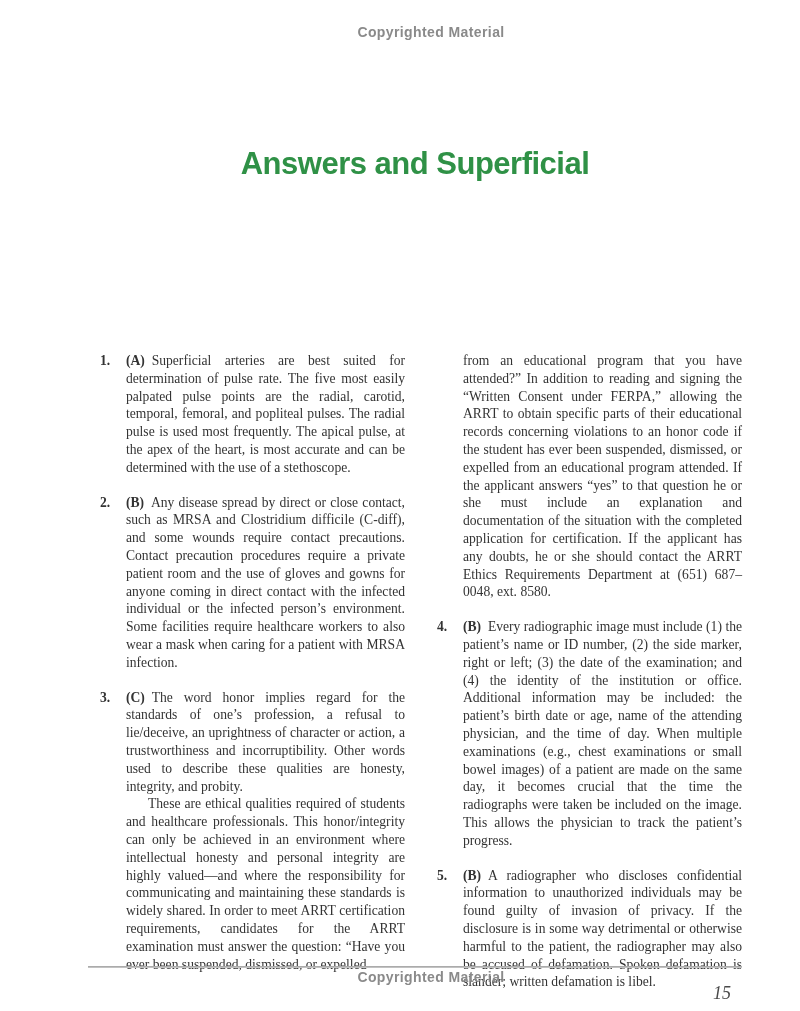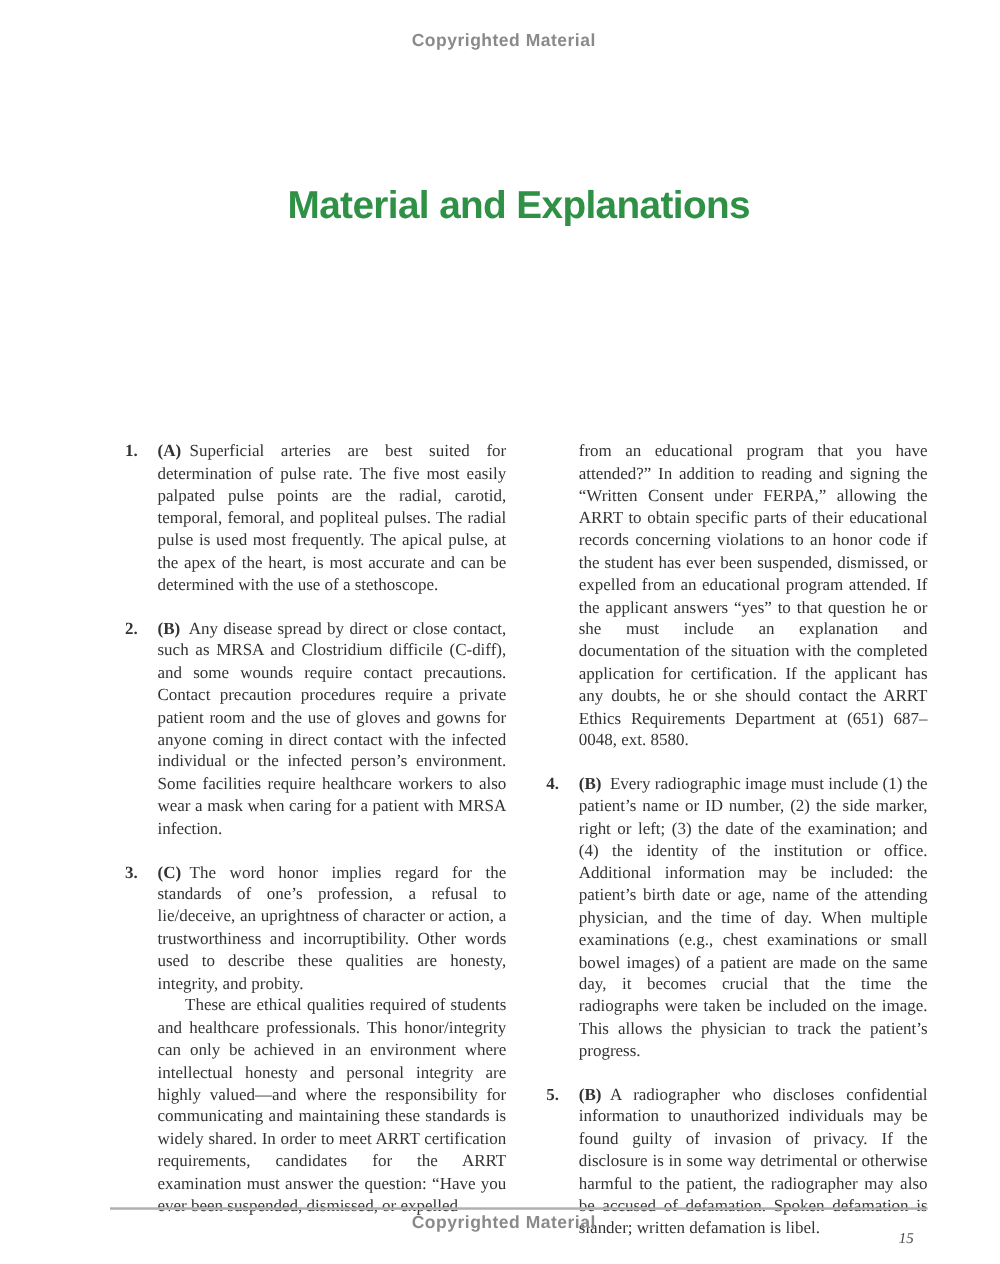--- a/index.html
+++ b/index.html
@@ -9,21 +9,21 @@
   }
   body {
     width: 800px;
     height: 1011px;
     position: relative;
     font-family: "Liberation Serif", serif;
     overflow: hidden;
   }
   .copyright-notice {
     position: absolute;
-    left: 76px;
+    left: 104px;
     width: 654px;
     text-align: center;
     font-family: "Liberation Sans", sans-serif;
     font-weight: bold;
     font-size: 14px;
     letter-spacing: 0.4px;
     color: var(--copyright-gray, #8a8a8a);
   }
   .copyright-top { top: 24px; }
   .copyright-bottom { top: 969px; }
@@ -75,30 +75,30 @@
     height: 2px;
     background: var(--rule-gray, #c2c2c2);
     border-top: 1px solid #ababab;
     box-sizing: border-box;
   }
   .page-number {
     position: absolute;
     top: 983px;
     right: 69px;
     font-style: italic;
-    font-size: 12px;
+    font-size: 18px;
     color: #4a4a4a;
   }
 </style>
 </head>
 <body>
 
 <div class="copyright-notice copyright-top">Copyrighted Material</div>
 
-<h1 class="page-title">Material and Explanations</h1>
+<h1 class="page-title">Answers and Superficial</h1>
 
 <div class="content">
   <div class="column">
       <div class="answer-item">
         <span class="answer-number">1.</span>
         <div class="answer-body">
           <p class="answer-paragraph"><span class="b">(A) </span><span class="i">Superficial arteries</span><span> are best suited for determination of pulse rate. The five most easily palpated pulse points are the radial, carotid, temporal, femoral, and popliteal pulses. The radial pulse is used most frequently. The apical pulse, at the apex of the heart, is most accurate and can be determined with the use of a stethoscope.</span></p>
         </div>
       </div>
       <div class="answer-item">

